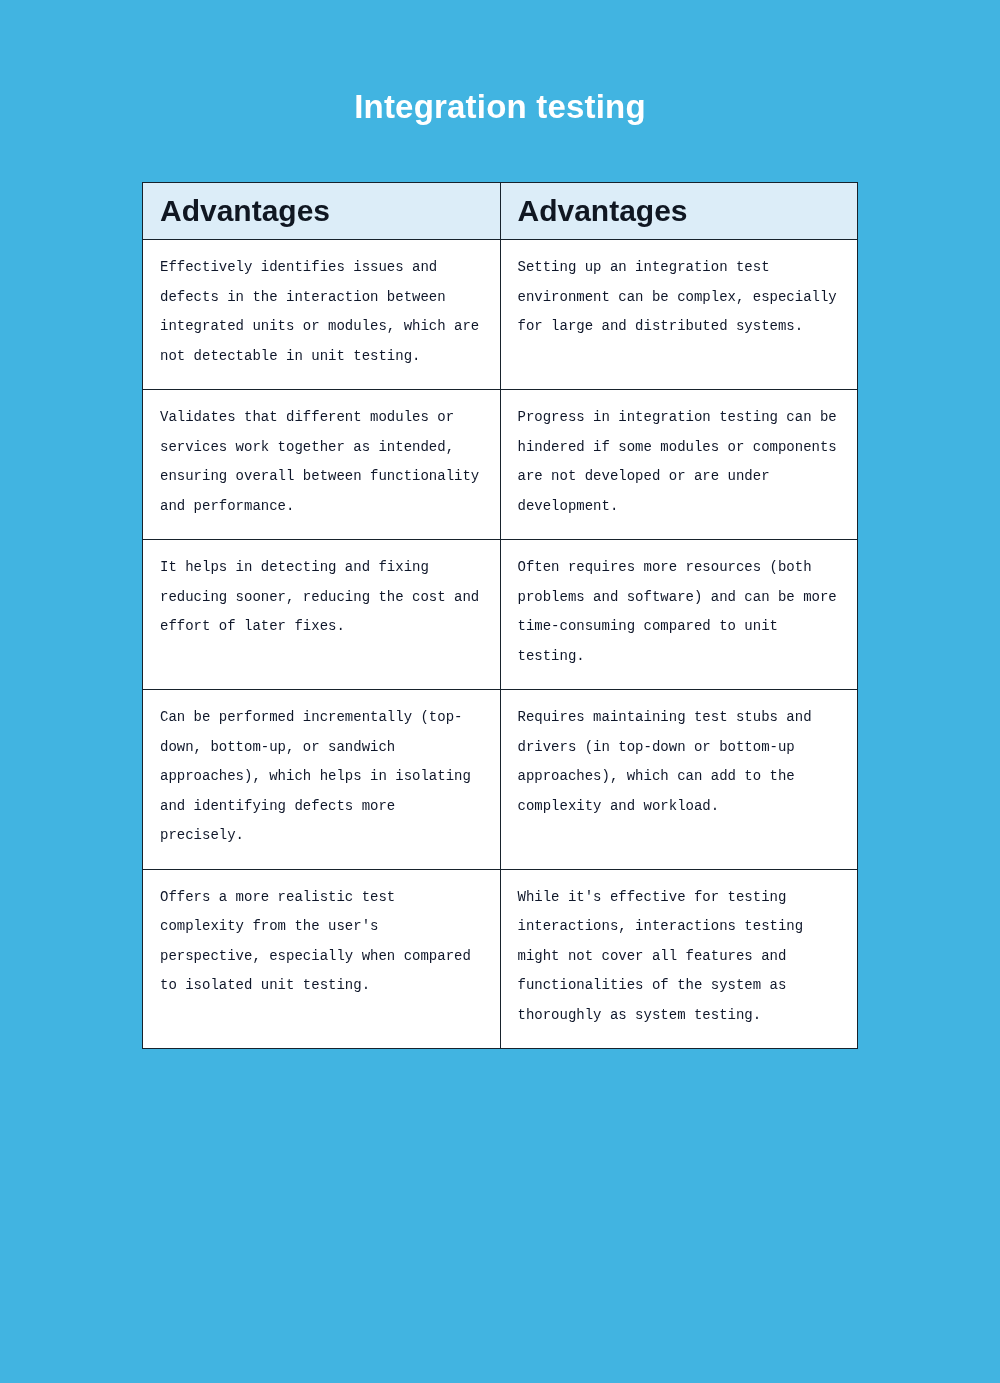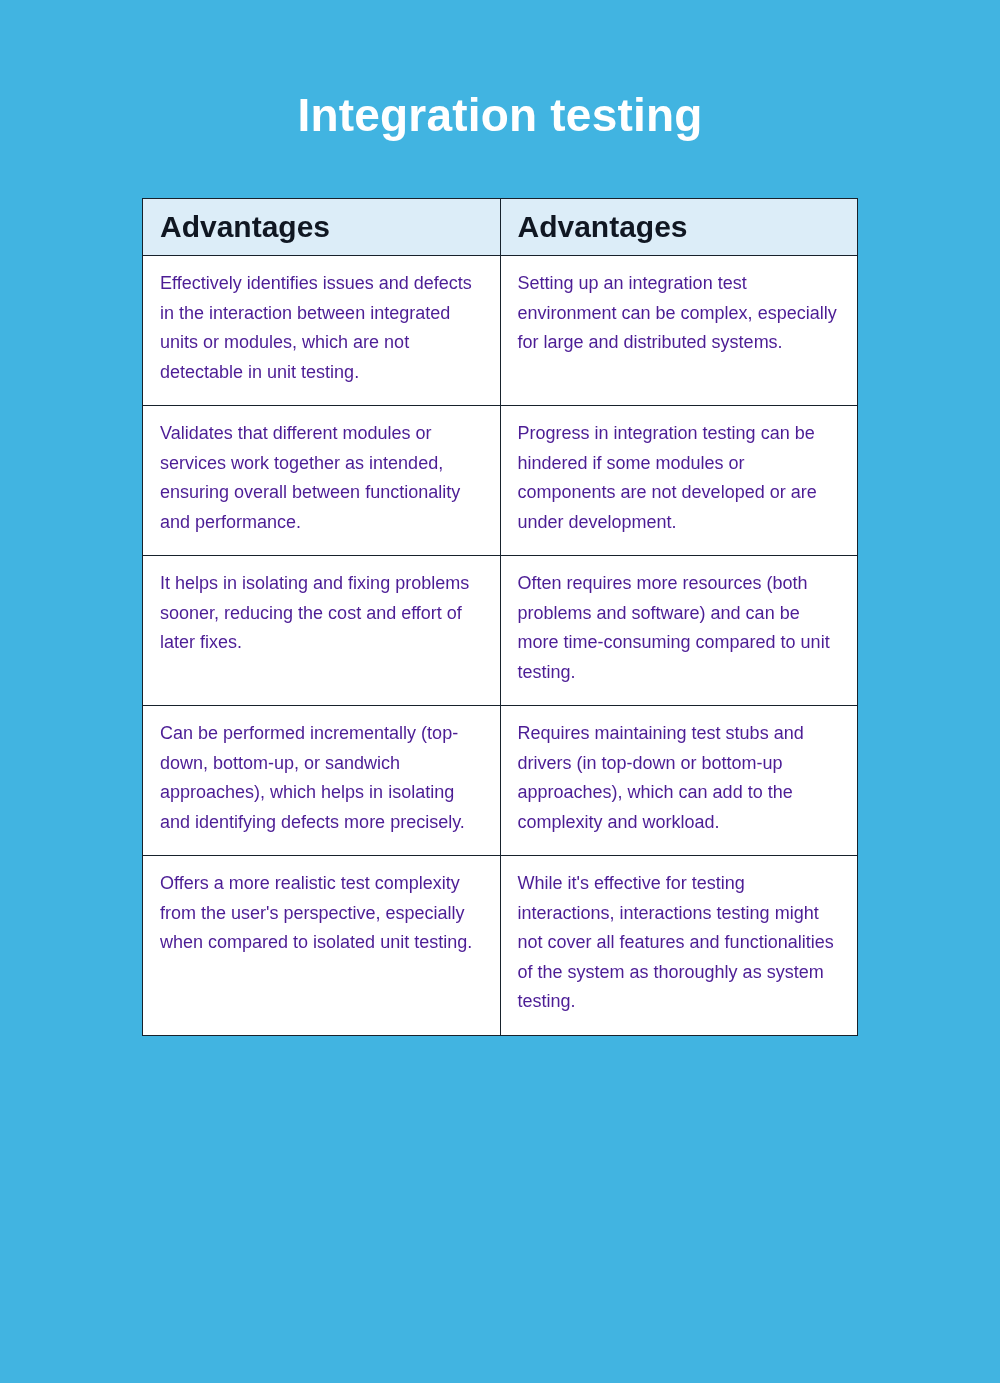--- a/index.html
+++ b/index.html
@@ -11,21 +11,21 @@
     width: 1000px;
     height: 1383px;
     background: #41b4e1;
     font-family: "Liberation Sans", "DejaVu Sans", sans-serif;
     box-sizing: border-box;
     overflow: hidden;
   }
   .page-title {
     padding-top: 88px;
     text-align: center;
-    font-size: 46px;
+    font-size: 33px;
     font-weight: 700;
     color: #ffffff;
     letter-spacing: 0.2px;
   }
   .table-wrap {
     width: 716px;
     margin: 56px auto 0 auto;
   }
   table.comparison {
     width: 100%;
@@ -43,24 +43,25 @@
   }
   table.comparison th {
     background: #dcedf8;
     font-size: 30px;
     font-weight: 700;
     color: #101722;
     padding: 11px 14px 11px 17px;
     height: 48px;
   }
   table.comparison td {
-    font-size: 18px;
+    font-size: 14px;
     line-height: 29.5px;
-    color: #4c1d95;
+    color: #0f172a;
     padding: 13px 18px 18px 17px;
+    font-family: Liberation Mono, monospace;
   }
 </style>
 </head>
 <body>
 
 <div class="page">
   <div class="page-title">Integration testing</div>
 
   <div class="table-wrap">
     <table class="comparison">
@@ -73,21 +74,21 @@
       <tbody>
         <tr>
           <td>Effectively identifies issues and defects in the interaction between integrated units or modules, which are not detectable in unit testing.</td>
           <td>Setting up an integration test environment can be complex, especially for large and distributed systems.</td>
         </tr>
         <tr>
           <td>Validates that different modules or services work together as intended, ensuring overall between functionality and performance.</td>
           <td>Progress in integration testing can be hindered if some modules or components are not developed or are under development.</td>
         </tr>
         <tr>
-          <td>It helps in isolating and fixing problems sooner, reducing the cost and effort of later fixes.</td>
+          <td>It helps in detecting and fixing reducing sooner, reducing the cost and effort of later fixes.</td>
           <td>Often requires more resources (both problems and software) and can be more time-consuming compared to unit testing.</td>
         </tr>
         <tr>
           <td>Can be performed incrementally (top-down, bottom-up, or sandwich approaches), which helps in isolating and identifying defects more precisely.</td>
           <td>Requires maintaining test stubs and drivers (in top-down or bottom-up approaches), which can add to the complexity and workload.</td>
         </tr>
         <tr>
           <td>Offers a more realistic test complexity from the user's perspective, especially when compared to isolated unit testing.</td>
           <td>While it's effective for testing interactions, interactions testing might not cover all features and functionalities of the system as thoroughly as system testing.</td>
         </tr>

